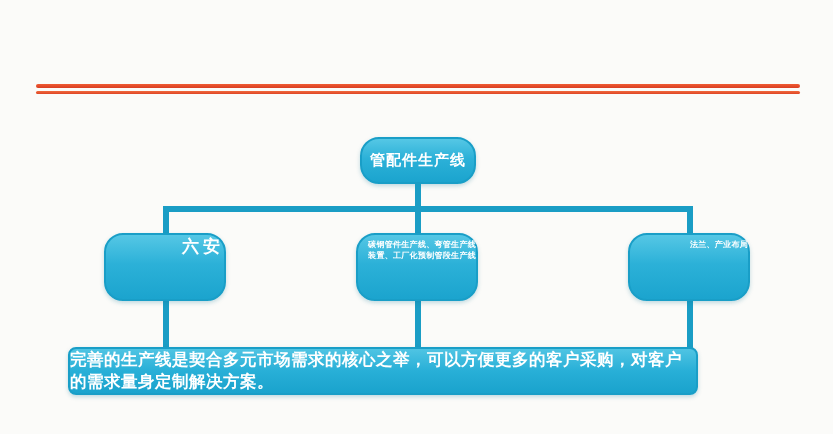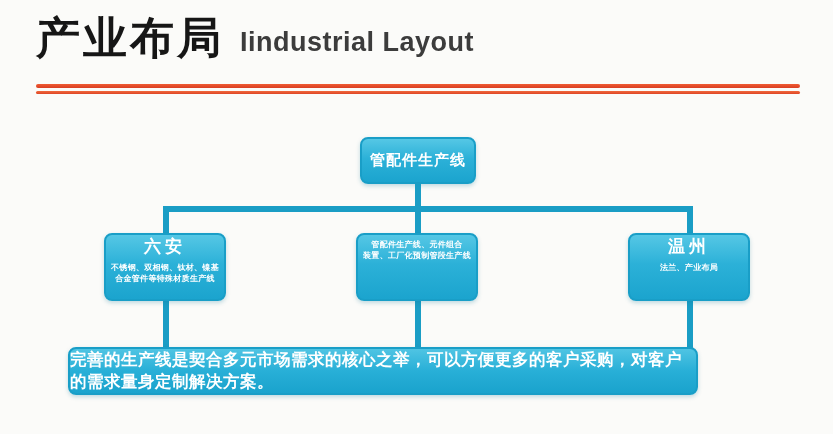--- a/index.html
+++ b/index.html
@@ -51,24 +51,24 @@
     height: 3px;
     background: linear-gradient(180deg, #f0693c, #de4526);
     border-radius: 3px;
   }
 
   
   .node {
     position: absolute;
     background: linear-gradient(180deg, #55c7e5 0%, #2cb1d8 45%, #1ba4ce 100%);
     border: 2px solid #199ec7;
-    border-radius: 8px;
+    border-radius: 19px;
     box-shadow: 0 2px 4px rgba(20,120,150,0.25);
     color: #ffffff;
-    text-align: center;
+    text-align: right;
   }
   .root-node {
     left: 360px; top: 137px;
     width: 116px; height: 47px;
     display: flex; align-items: center; justify-content: center;
   }
   .root-node .node-label {
     font-size: 15px;
     font-weight: 800;
     letter-spacing: 1px;
@@ -123,24 +123,20 @@
     font-size: 16.5px;
     font-weight: 800;
     letter-spacing: 0.5px;
   }
 </style>
 </head>
 <body>
 
 <div class="slide">
 
-  <div class="title-row">
-    <span class="title-cn">产业布局</span>
-    <span class="title-en">Iindustrial Layout</span>
-  </div>
 
   <div class="divider">
     <div class="line1"></div>
     <div class="line2"></div>
   </div>
 
   <div>
 
     <div class="node root-node">
       <span class="node-label">管配件生产线</span>
@@ -150,31 +146,28 @@
     <div class="connector conn-horizontal"></div>
     <div class="connector conn-stub-down conn-stub-luan-t"></div>
     <div class="connector conn-stub-down conn-stub-hefei-t"></div>
     <div class="connector conn-stub-down conn-stub-wenzhou-t"></div>
     <div class="connector conn-stub-bottom conn-stub-luan-b"></div>
     <div class="connector conn-stub-bottom conn-stub-hefei-b"></div>
     <div class="connector conn-stub-bottom conn-stub-wenzhou-b"></div>
 
     <div class="node child-node node-luan">
       <div class="node-label">六安</div>
-      <div class="node-detail">不锈钢、双相钢、钛材、镍基
-合金管件等特殊材质生产线</div>
     </div>
 
     <div class="node child-node node-hefei">
-      <div class="node-detail">管配件生产线、元件组合
+      <div class="node-detail">碳钢管件生产线、弯管生产线
 装置、工厂化预制管段生产线</div>
     </div>
 
     <div class="node child-node node-wenzhou">
-      <div class="node-label">温州</div>
       <div class="node-detail">法兰、产业布局</div>
     </div>
 
     <div class="summary-banner">
       <span>完善的生产线是契合多元市场需求的核心之举，可以方便更多的客户采购，对客户的需求量身定制解决方案。</span>
     </div>
 
   </div>
 </div>
 

